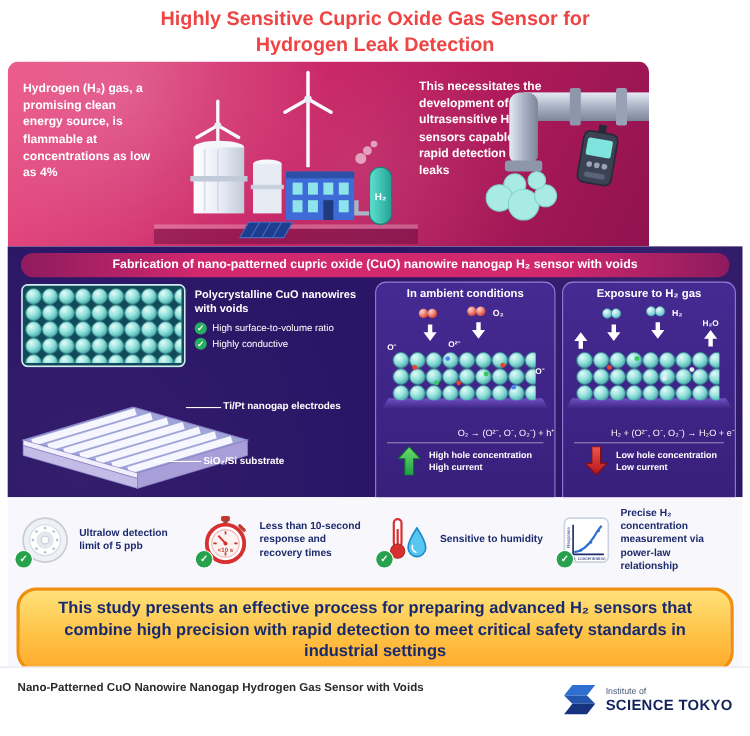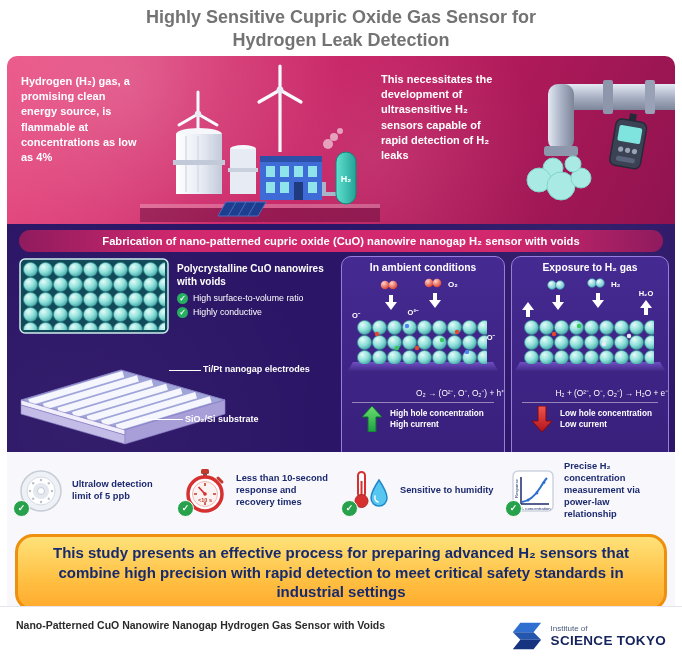--- a/index.html
+++ b/index.html
@@ -1,23 +1,23 @@
 <!DOCTYPE html>
 <html><head>
 <meta charset="utf-8">
 <style>
   html,body{margin:0;padding:0;background:#ffffff;}
   .page{position:relative;width:682px;height:669px;font-family:"Liberation Sans",sans-serif;background:#ffffff;overflow:hidden;}
 
   
   .header{position:absolute;top:0;left:0;width:682px;height:56px;background:#ffffff;text-align:center;}
-  .header h1{margin:6px 0 0;font-size:18px;line-height:1.28;font-weight:bold;color:#737373;}
+  .header h1{margin:6px 0 0;font-size:18px;line-height:1.28;font-weight:bold;color:#ef4444;}
 
   
-  .hero{position:absolute;top:56px;left:7px;width:668px;height:168px;border-radius:10px 10px 0 0;overflow:hidden;
+  .hero{position:absolute;top:56px;left:7px;width:583px;height:168px;border-radius:10px 10px 0 0;overflow:hidden;
     background:
       radial-gradient(circle at 18% 18%, rgba(255,255,255,.18), transparent 38%),
       radial-gradient(circle at 55% 60%, rgba(255,255,255,.10), transparent 45%),
       linear-gradient(118deg,#ea4f83 0%,#c71f62 45%,#8f134f 100%);}
   .hero-text{position:absolute;color:#ffffff;font-weight:bold;font-size:11px;line-height:1.38;}
   .hero-text.left{left:14px;top:18px;width:122px;}
   .hero-text.right{left:374px;top:16px;width:126px;}
   .hero-art{position:absolute;left:133px;top:4px;}
   .pipe-art{position:absolute;right:0;top:0;}
 

